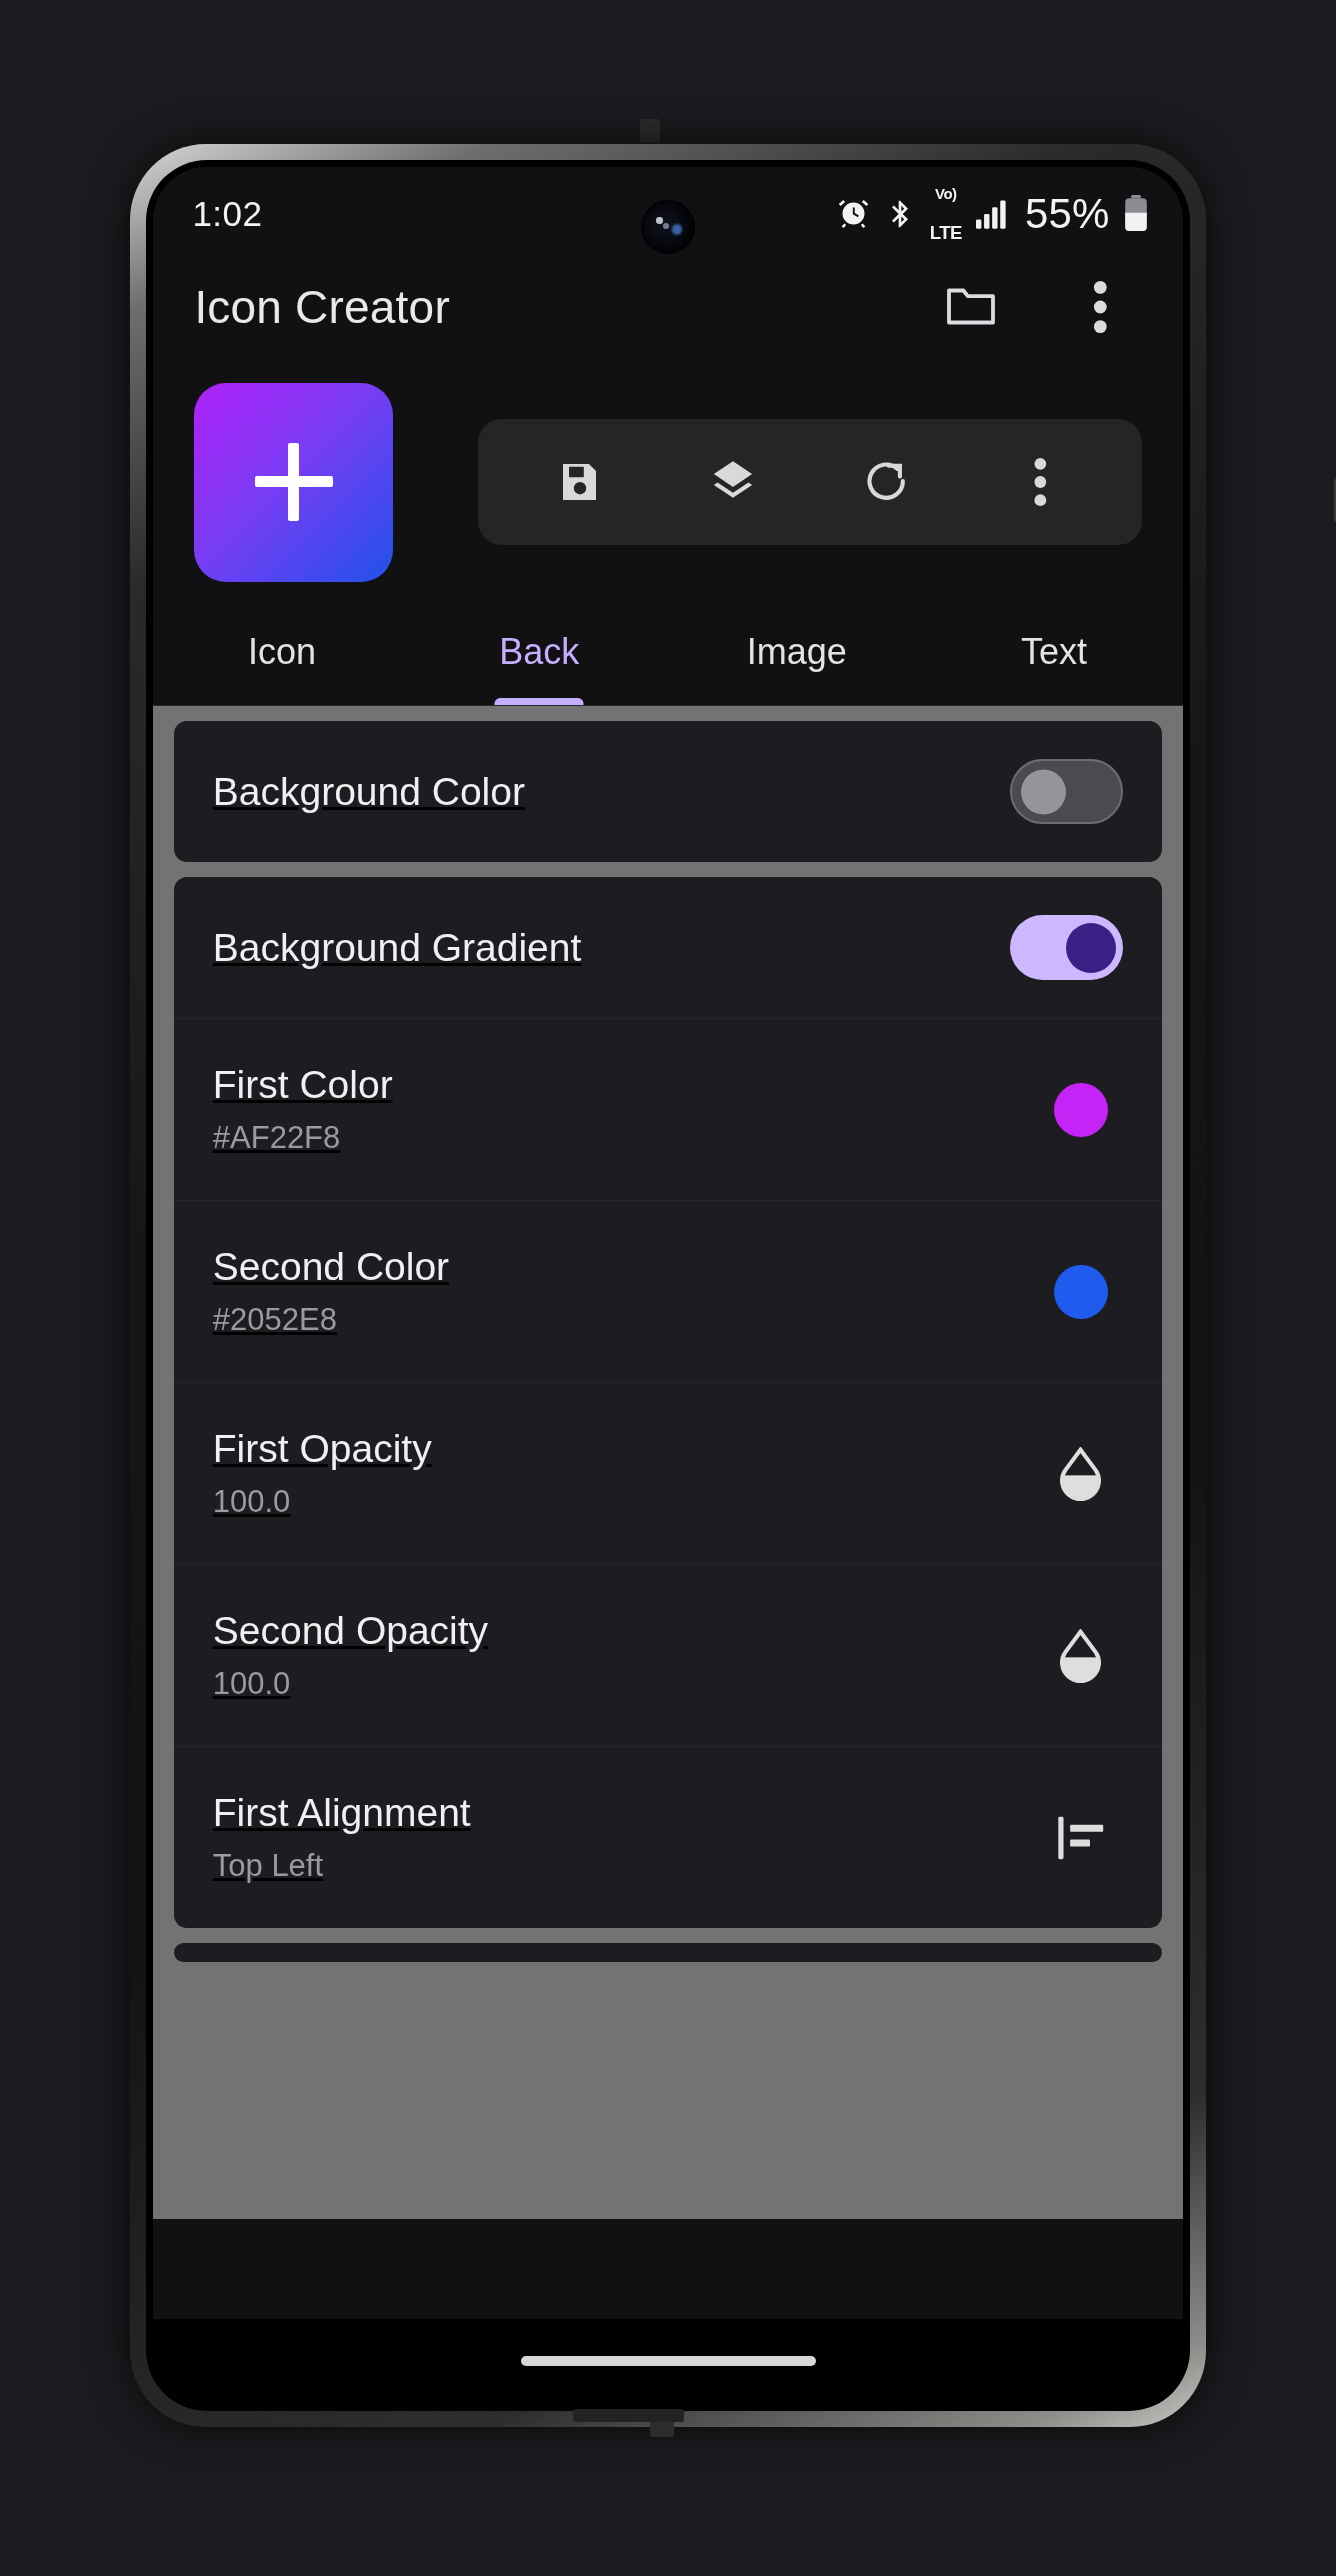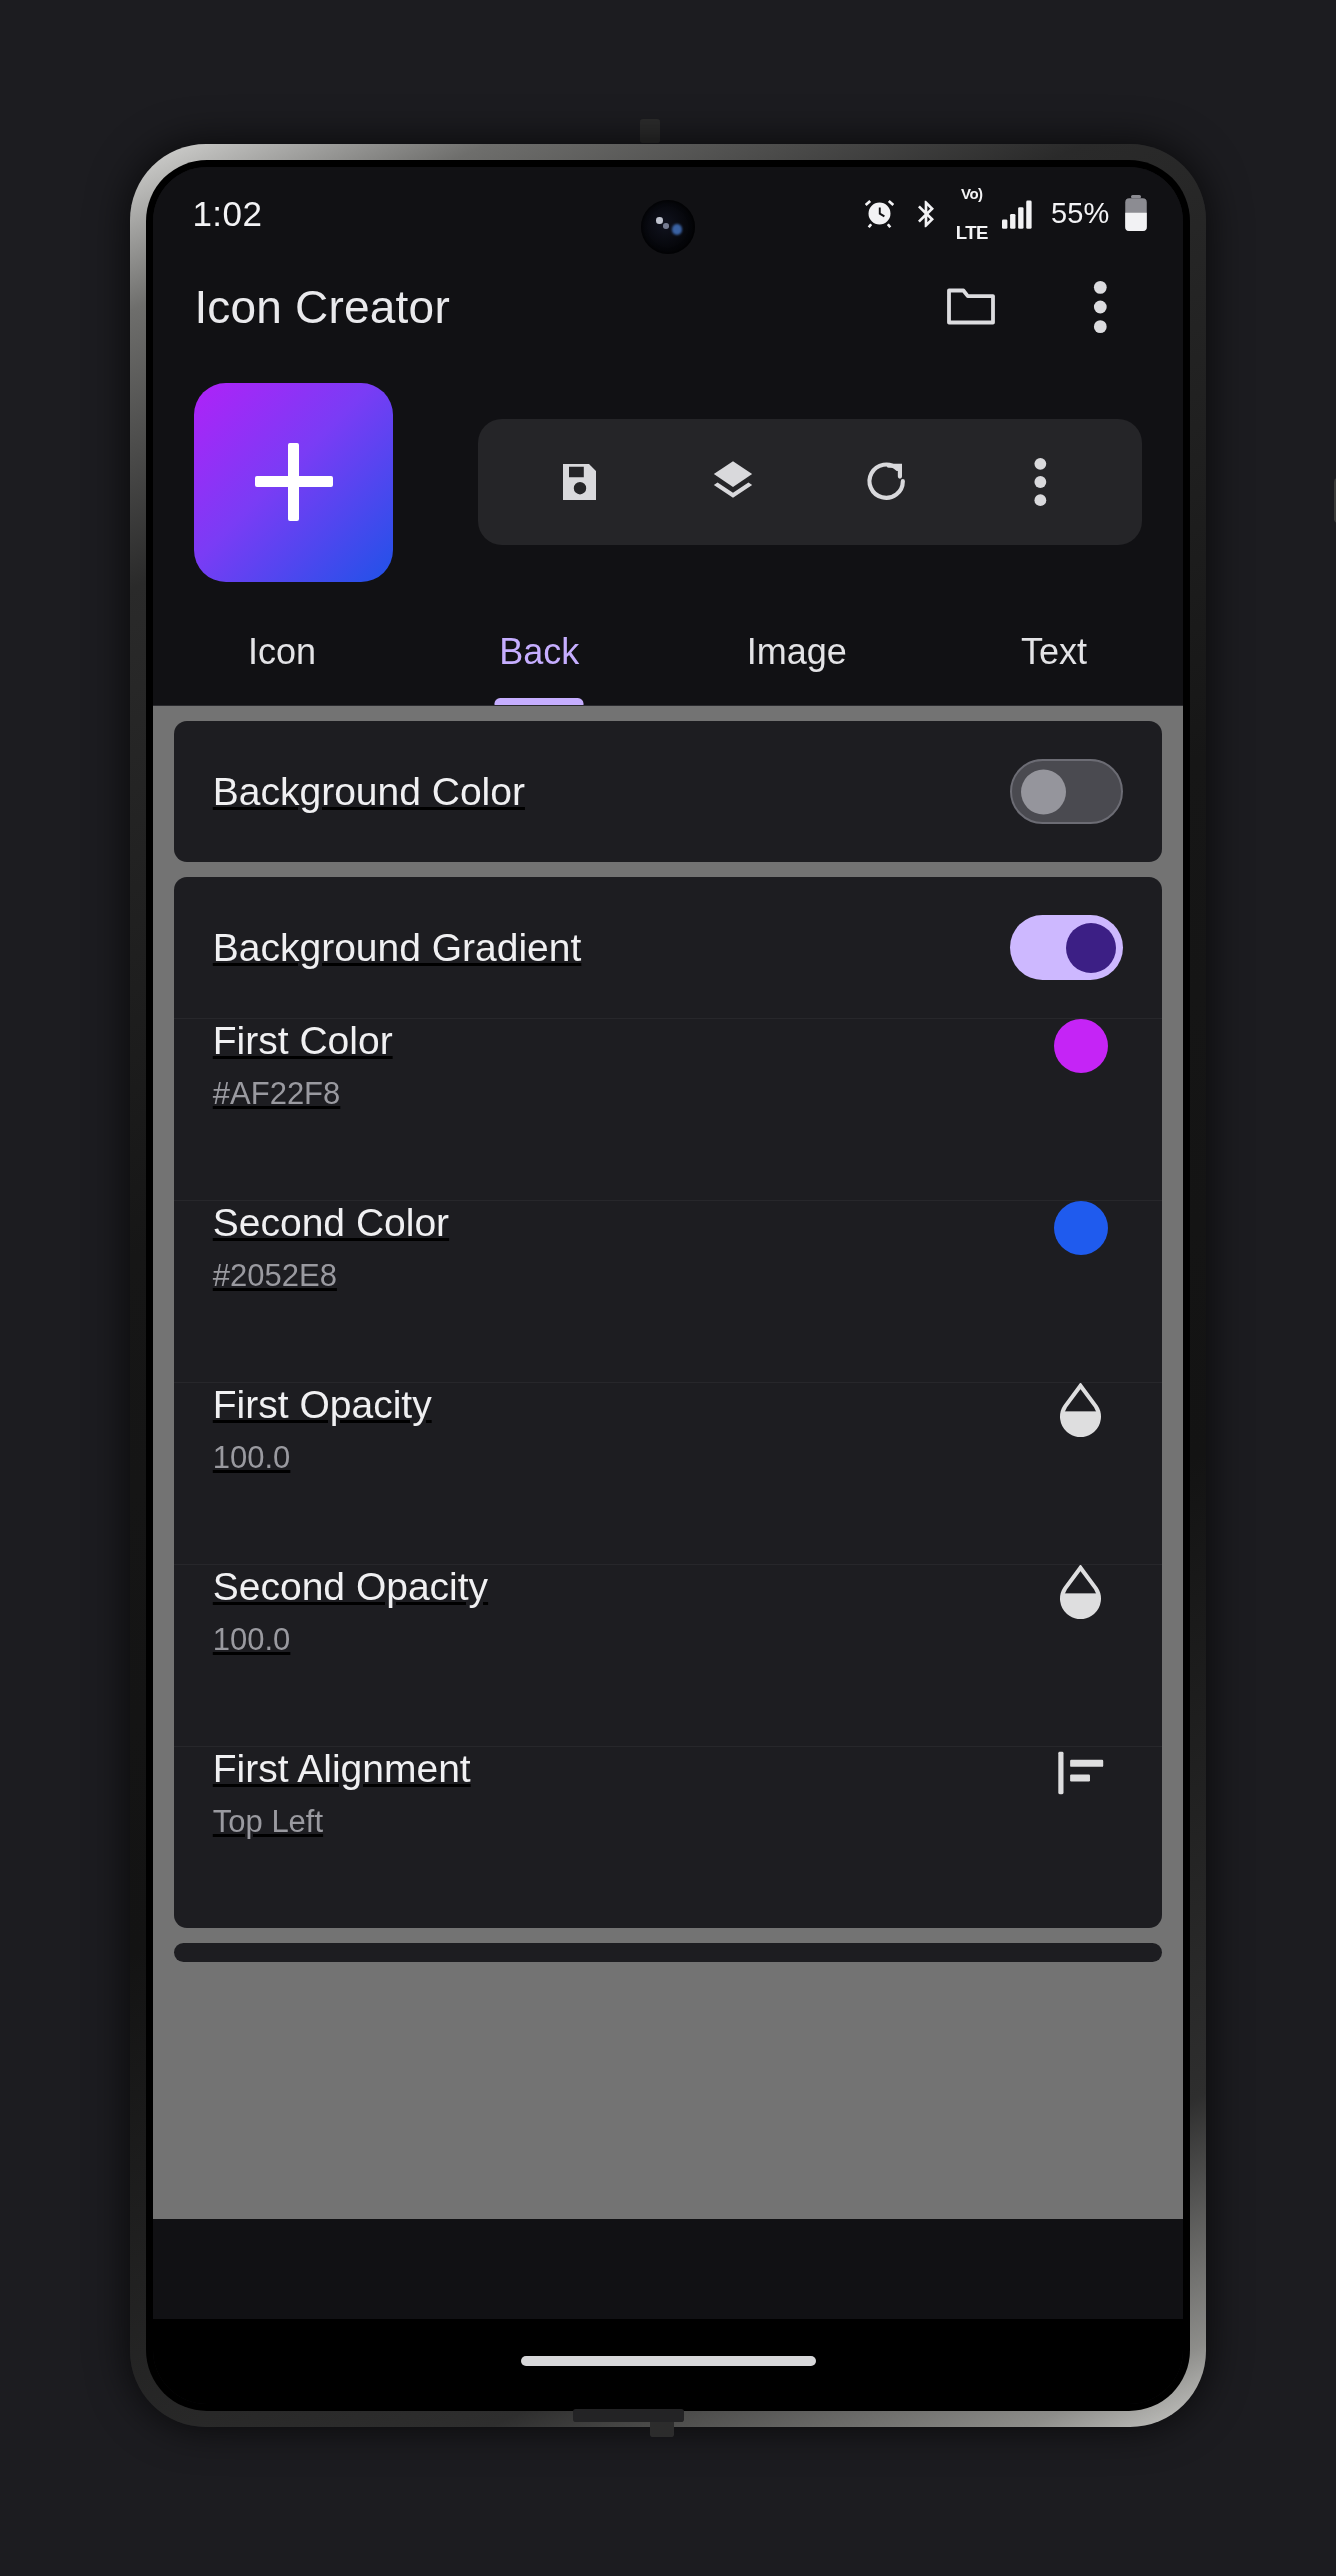--- a/index.html
+++ b/index.html
@@ -65,21 +65,21 @@
     width: 54px; height: 54px; border-radius: 50%;
     background: radial-gradient(circle at 44% 46%, #10121e 0%, #05060a 58%, #000 100%);
     box-shadow: inset 0 0 5.6px #000;
   }
   .punchhole .g1 { position:absolute; left:15px; top:16.7px; width:6.5px;height:6.5px;border-radius:50%;background:#dfe3ee;opacity:.85;}
   .punchhole .g2 { position:absolute; left:22px; top:23px; width:5.6px;height:5.6px;border-radius:50%;background:#b9c2dd;opacity:.6;}
   .punchhole .g3 { position:absolute; left:31px; top:24px; width:10.2px;height:10.2px;border-radius:50%;background:#4a7fd4;opacity:.75;filter:blur(0.9px);}
   .volte { display:flex; flex-direction:column; align-items:center; line-height:1; }
   .volte .top { font-size: 15px; font-weight: 700; letter-spacing:-0.5px;}
   .volte .bot { font-size: 18.6px; font-weight: 700; letter-spacing:-0.5px;margin-top:23px;}
-  .bat-pct { font-size: 29px; letter-spacing:0.2px; }
+  .bat-pct { font-size: 42px; letter-spacing:0.2px; }
 
   
   .appbar {
     display: flex; align-items: center;
     height: 111px; padding: 0 41px 0 41px;
     background: #111114;
   }
   .app-title { font-size: 46px; color: #e9e9ec; font-weight: 400; letter-spacing: 0.2px; }
   .appbar-actions { margin-left: auto; display: flex; align-items: center; gap: 48px; }
 
@@ -160,21 +160,21 @@
     position: absolute; left: 8.4px; top: 50%; transform: translateY(-50%);
     width: 45px; height: 45px; border-radius: 50%; background: #95959c;
   }
   .switch.on { background: #cdb8ff; }
   .switch.on .knob {
     position: absolute; right: 7.4px; top: 50%; transform: translateY(-50%);
     width: 50px; height: 50px; border-radius: 50%; background: #3c1f85;
   }
   .gradient-card { padding-bottom: 0; }
   .settings-row {
-    display: flex; align-items: flex-start;
+    display: flex; align-items: center;
     padding: 0 39px;
     height: 182px;
     border-top: 1.9px solid #27272b;
   }
   .settings-row.first { border-top: 1.9px solid #27272b; }
   .row-text { display: flex; flex-direction: column; gap: 13px; }
   .row-title { font-size: 39px; color: #f0f0f2; }
   .row-sub { font-size: 31px; color: #9a9aa0; }
   .row-trailing { margin-left: auto; display:flex; align-items:center; justify-content:center; width: 85px; }
   .dot { width: 54px; height: 54px; border-radius: 50%; }

